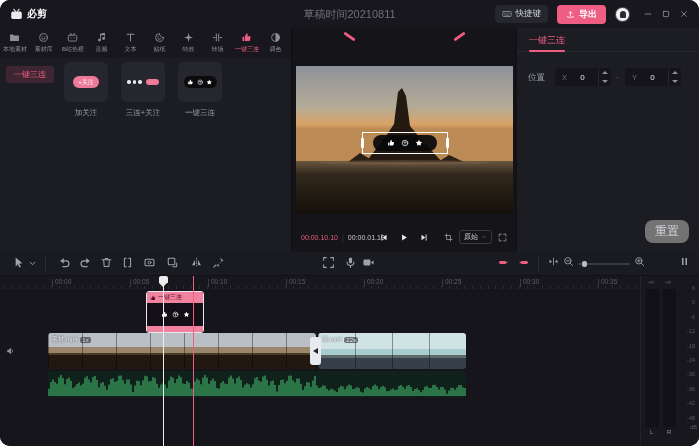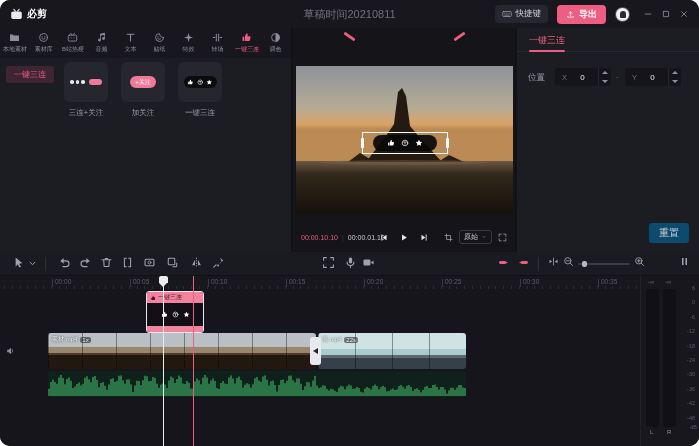--- a/index.html
+++ b/index.html
@@ -70,21 +70,21 @@
 .pos-label{position:absolute;left:11px;top:44px;font-size:8.5px;color:#9fa0a8}
 .spinner{position:absolute;top:40px;width:56px;height:18px;background:#14141a;border-radius:3px;display:flex;align-items:center}
 .spinner.sx{left:38px}.spinner.sy{left:108px}
 .spin-dash{position:absolute;left:99px;top:44px;color:#5c5d66;font-size:8px}
 .spin-label{font-size:7.5px;color:#6f7078;margin-left:7px}
 .spin-value{flex:1;text-align:center;font-size:8px;color:#e8e9ee}
 .spin-btns{width:13px;height:100%;border-left:1px solid #26262c;display:flex;flex-direction:column}
 .spin-up,.spin-down{flex:1;display:flex;align-items:center;justify-content:center}
 .spin-up::after{content:"";border-left:3px solid transparent;border-right:3px solid transparent;border-bottom:3.5px solid #8e8f99}
 .spin-down::after{content:"";border-left:3px solid transparent;border-right:3px solid transparent;border-top:3.5px solid #8e8f99}
-.btn-reset{position:absolute;right:10px;bottom:9px;background:#0c4a6e;border:none;border-radius:3px;padding:3px 10px;font-size:10px;color:#d2d3d9}
+.btn-reset{position:absolute;right:10px;bottom:9px;background:#737373;border:none;border-radius:8px;padding:3px 10px;font-size:12px;color:#d2d3d9}
 
 .timeline{position:absolute;left:0;top:252px;right:0;bottom:0;background:#15151b}
 .tl-toolbar{position:absolute;top:0;left:0;right:0;height:24px;background:#1a1a21;border-bottom:1px solid #101016}
 .tool{position:absolute;top:4px;font-size:13px;color:#9fa1ac;cursor:pointer}
 .tool .ic{font-size:13px}
 .tool.small .ic{font-size:11px}
 .tool.pink{color:#ee5d82}
 .tl-divider{position:absolute;top:5px;width:1px;height:14px;background:#2c2c34}
 .zoom-slider{position:absolute;left:578px;top:11px;width:52px;height:2px;background:#3a3a44;border-radius:1px}
 .zoom-knob{position:absolute;left:4px;top:-2px;width:5px;height:6px;border-radius:2px;background:#b9bac3}
@@ -273,34 +273,34 @@
               <path fill="currentColor" d="M8 2.3a5.7 5.7 0 0 1 0 11.4z"></path>
             </svg>
           </span>
           <span class="tab-label">调色</span>
         </div>
       </div>
     <div class="subnav-item">一键三连</div>
     <div class="cards" id="cards">
         <div class="card-wrap">
           <div class="card">
+            <span class="pill-lg">+关注</span>
+          </div>
+          <div class="card-label">加关注</div>
+        </div>
+        <div class="card-wrap">
+          <div class="card">
             <span class="dots">
               <span class="dot"></span>
               <span class="dot"></span>
               <span class="dot"></span>
               <span class="mini-pill"></span>
             </span>
           </div>
           <div class="card-label">三连+关注</div>
-        </div>
-        <div class="card-wrap">
-          <div class="card">
-            <span class="pill-lg">+关注</span>
-          </div>
-          <div class="card-label">加关注</div>
         </div>
         <div class="card-wrap">
           <div class="card">
             <span class="triple-pill">
               <span>
                 <svg class="ic" viewBox="0 0 16 16">
                   <path fill="currentColor" d="M2.2 7h2.2v6.2H2.2zM5.4 13.2V7.3l2.2-4.6c.2-.5.7-.8 1.2-.7.7.1 1.1.8 1 1.5L9.3 6h3.2c.9 0 1.6.9 1.4 1.8l-.9 3.9c-.2.8-.9 1.5-1.7 1.5z"></path>
                 </svg>
               </span>
               <span>

